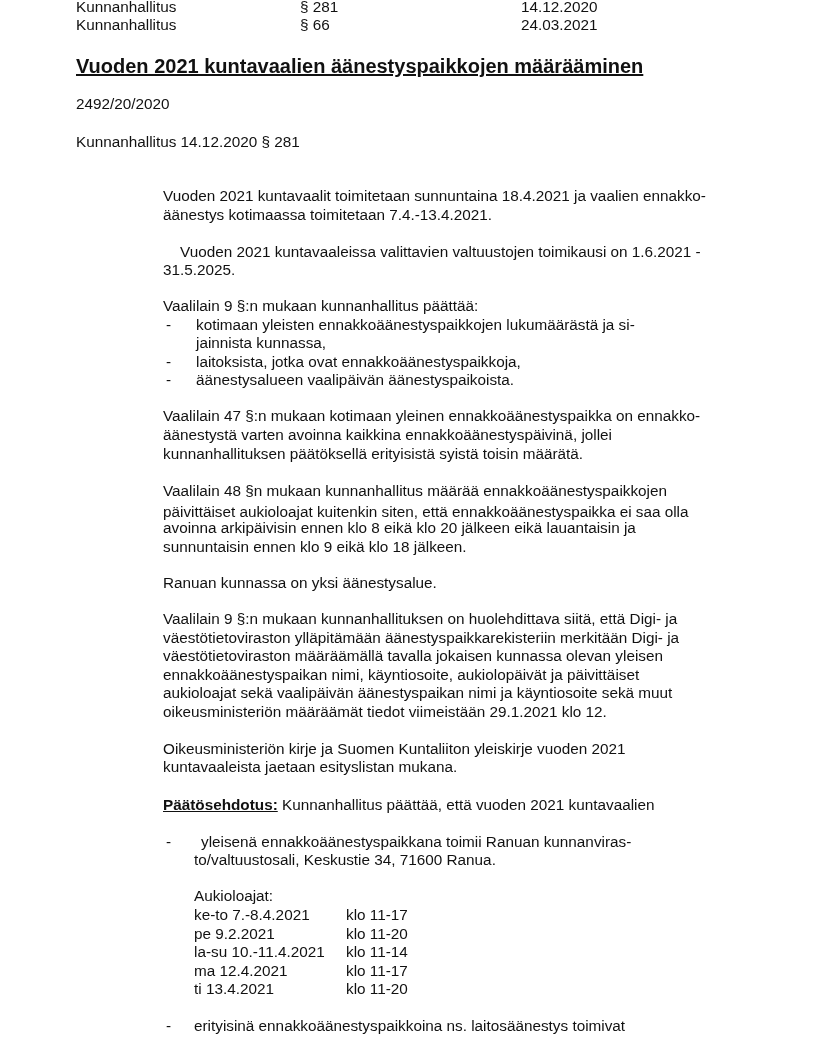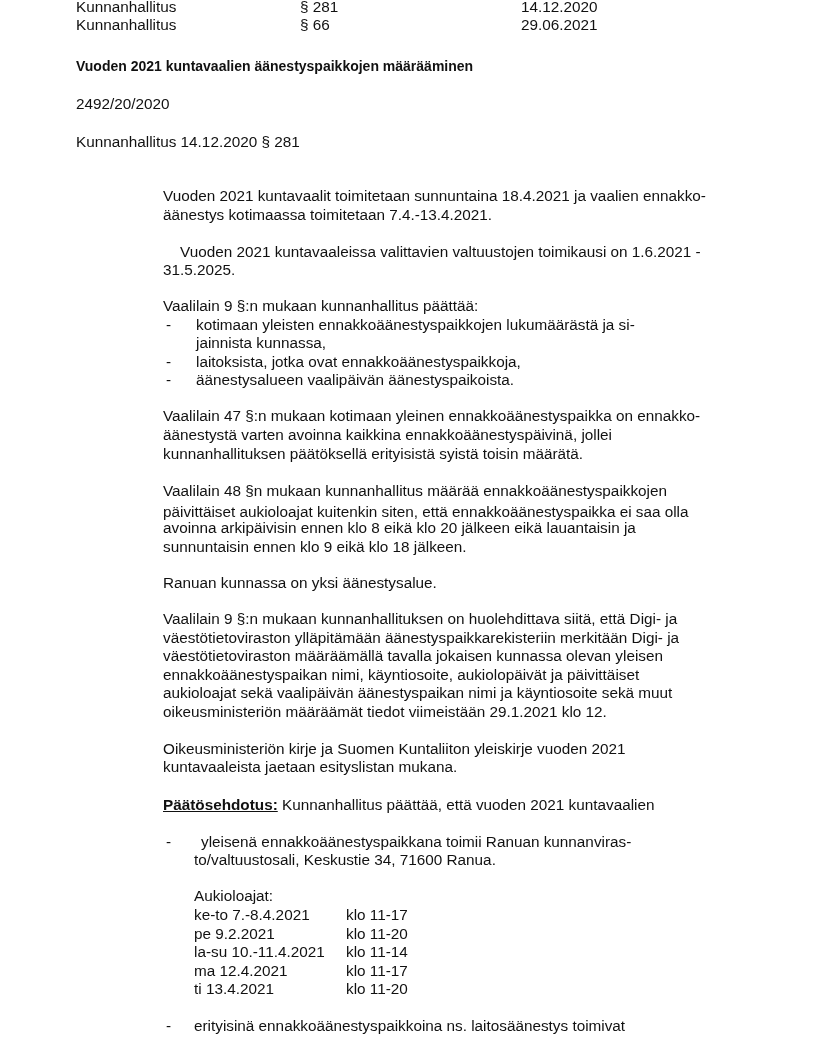--- a/index.html
+++ b/index.html
@@ -1,34 +1,34 @@
 <!DOCTYPE html>
 <html><head>
 <meta charset="utf-8">
 <style>
   html, body { margin:0; padding:0; background:#ffffff; }
   body { width:816px; height:1056px; position:relative; overflow:hidden;
          font-family:"Liberation Sans", sans-serif; color:#111; font-size:15.3px; }
   .ln { position:absolute; white-space:nowrap; line-height:18px; }
-  .title { font-weight:bold; font-size:14px; line-height:22px; }
+  .title { font-weight:bold; font-size:20px; line-height:22px;text-decoration:underline; }
   .u { font-weight:bold; text-decoration:underline;text-align:center; }
   .dash { position:absolute; left:166px; }
 </style>
 </head>
 <body>
 
 <div>
   <span class="ln" style="left:76px;top:-2px">Kunnanhallitus</span>
   <span class="ln" style="left:300px;top:-2px">§ 281</span>
   <span class="ln" style="left:521px;top:-2px">14.12.2020</span>
 </div>
 <div>
   <span class="ln" style="left:76px;top:16px">Kunnanhallitus</span>
   <span class="ln" style="left:300px;top:16px">§ 66</span>
-  <span class="ln" style="left:521px;top:16px">29.06.2021</span>
+  <span class="ln" style="left:521px;top:16px">24.03.2021</span>
 </div>
 
 <div class="ln title" style="left:76px;top:55px">Vuoden 2021 kuntavaalien äänestyspaikkojen määrääminen</div>
 <div class="ln" style="left:76px;top:95px">2492/20/2020</div>
 <div class="ln" style="left:76px;top:133px">Kunnanhallitus 14.12.2020 § 281</div>
 
 <div>
   <div class="ln" style="left:163px;top:187px">Vuoden 2021 kuntavaalit toimitetaan sunnuntaina 18.4.2021 ja vaalien ennakko-</div>
   <div class="ln" style="left:163px;top:206px">äänestys kotimaassa toimitetaan 7.4.-13.4.2021.</div>
 </div>

